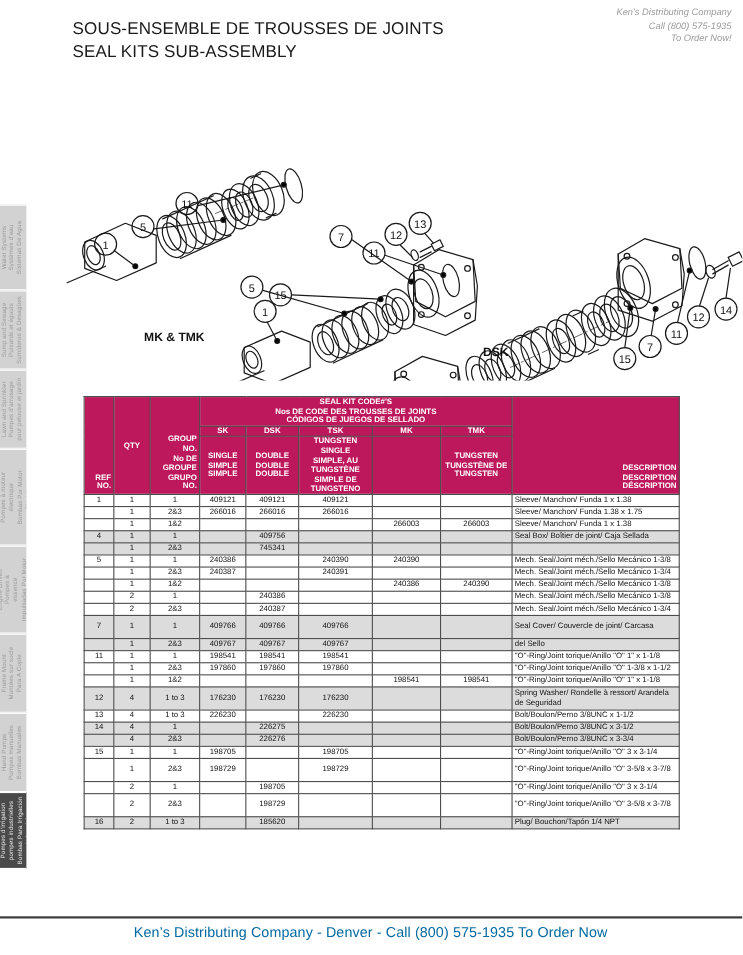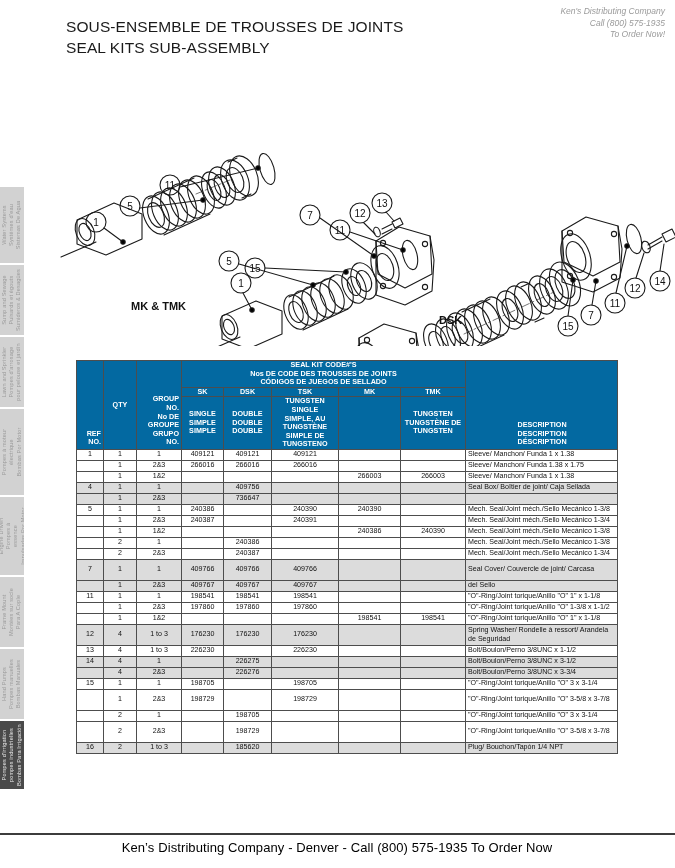--- a/index.html
+++ b/index.html
@@ -91,36 +91,36 @@
     table-layout: fixed;
     font-size: 7.1px;
     color: #111;
   }
   table.parts th, table.parts td {
     border: 1px solid #4d4d4d;
     padding: 0 2px;
     vertical-align: middle;
   }
   thead th {
-    background: #0369a1;
+    background: #be185d;
     color: #ffffff;
     font-size: 7.2px;
     font-weight: bold;
     line-height: 8.6px;
     text-align: center;
     border-color: #ffffff;
     padding: 1px 2px;
   }
   thead th.lefttop {
     text-align: right;
     vertical-align: bottom;
     padding-bottom: 2px;
   }
   thead th.desc-h {
-    text-align: center;
+    text-align: right;
     vertical-align: bottom;
     padding-bottom: 2px;
     padding-left: 3px;
   }
   tbody td {
     height: 11px;
     line-height: 9px;
     background: #ffffff;
   }
   tbody tr.shaded td { background: #dcdcdc; }
@@ -145,21 +145,21 @@
     left: 0; top: 833px;
     width: 675px; height: 2px;
     background: #3c3c3c;
   }
   #footer {
     position: absolute;
     left: 0; top: 840px;
     width: 674px;
     text-align: center;
     font-size: 13px;
-    color: #000000;
+    color: #0369a1;
     letter-spacing: 0.1px;
   }
   #watermark {
     position: absolute;
     right: 12px; top: 860px;
     font-size: 6px;
     color: #e2e2e2;
   }
 </style>
 </head>
@@ -580,21 +580,21 @@
             <td class="c"></td>
             <td class="c"></td>
             <td class="c"></td>
             <td class="l">Seal Box/ Boîtier de joint/ Caja Sellada</td>
           </tr>
           <tr class="shaded">
             <td class="c"></td>
             <td class="c">1</td>
             <td class="c">2&amp;3</td>
             <td class="c"></td>
-            <td class="c">736647</td>
+            <td class="c">745341</td>
             <td class="c"></td>
             <td class="c"></td>
             <td class="c"></td>
             <td class="l"></td>
           </tr>
           <tr>
             <td class="c">5</td>
             <td class="c">1</td>
             <td class="c">1</td>
             <td class="c">240386</td>

